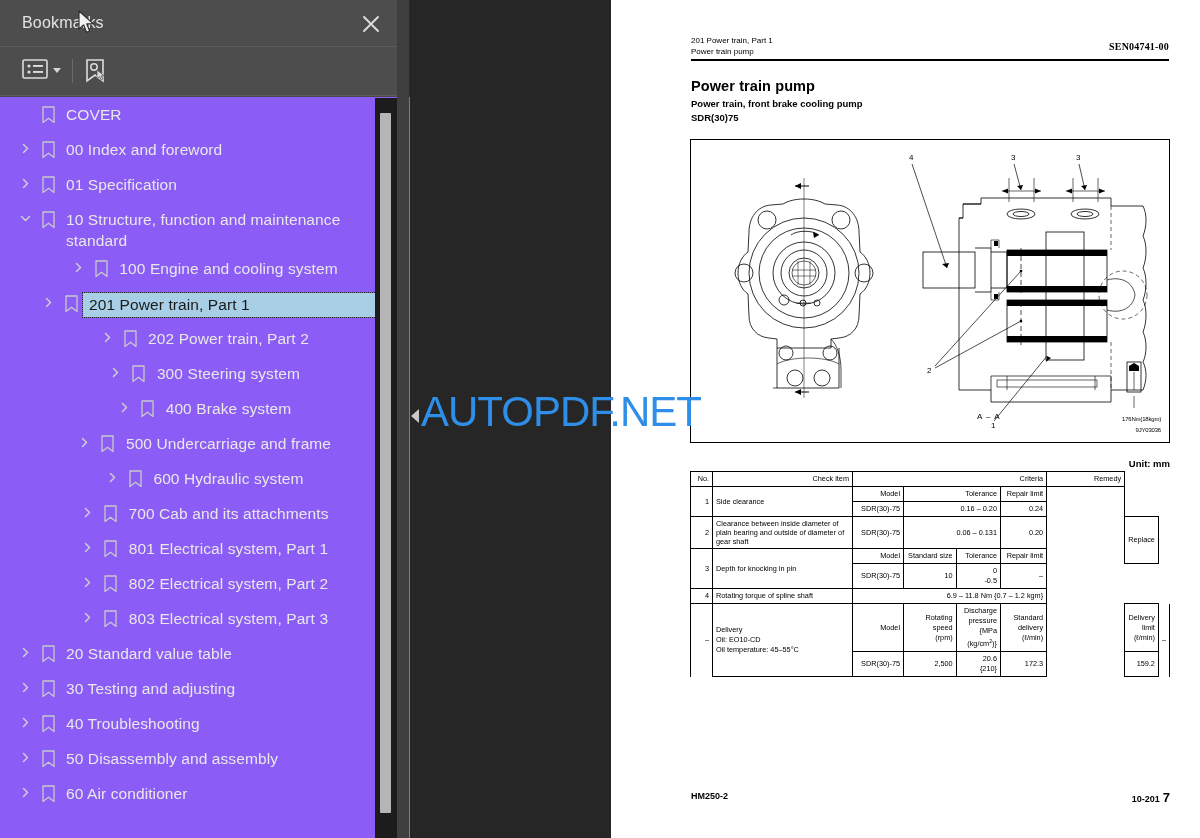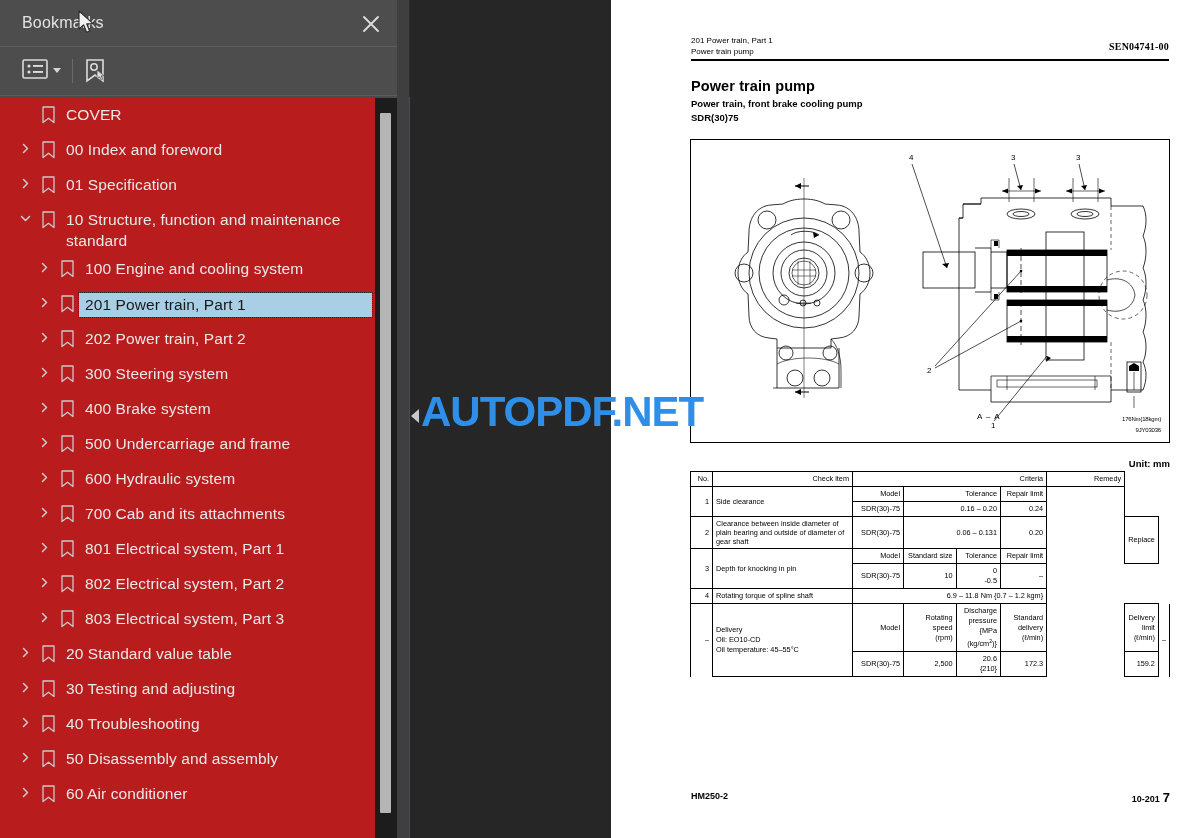--- a/index.html
+++ b/index.html
@@ -55,21 +55,21 @@
     border-right: 4px solid transparent;
     border-top: 5px solid #d5d5d5;
     margin-top: 3px;
   }
 
   
   #tree {
     position: absolute; left: 0; top: 97px;
     width: 410px; height: 741px;
     overflow: hidden;
-    background: #b91c1c;
+    background: #8b5cf6;
   }
   #tree-inner { position: relative; width: 380px; }
   .row {
     position: relative;
     min-height: 35px;
     display: flex;
     align-items: flex-start;
     padding-top: 7px;
     cursor: pointer;
   }
@@ -95,21 +95,21 @@
   .row.selected .row-label {
     background: #a8cfe6;
     color: #1a1a1a;
     outline: 1px dotted #2a2a2a;
     padding: 1px 8px 2px 6px;
     margin-left: 0;
     display: block;
     width: 293px;
   }
   .row.depth0 { padding-left: 14px; }
-  .row.depth1 { padding-left: 33px; }
+  .row.depth1 { padding-left: 33px; justify-content: center; }
   .row.depth0.noTwisty .twisty { visibility: hidden; }
 
   
   #sb-track {
     position: absolute; right: 12px; top: 98px;
     width: 22px; height: 740px;
     background: #1c1c1c;
   }
   #sb-thumb {
     position: absolute; left: 5px; top: 15px;
@@ -126,21 +126,21 @@
   #collapse-arrow {
     position: absolute; left: 0px; top: 409px;
     width: 0; height: 0;
     border-top: 7px solid transparent;
     border-bottom: 7px solid transparent;
     border-right: 8px solid #c8c8c8;
     cursor: pointer;
   }
   #watermark {
     position: absolute; left: 10px; top: 388px;
-    font-size: 42px; font-weight: bold;
+    font-size: 42px; font-weight: normal;
     color: #2f8fe8;
     letter-spacing: -1px;
     z-index: 5;
     font-family: "Liberation Sans", sans-serif;
     white-space: nowrap;
   }
 
   
   #page {
     position: absolute; left: 200px; top: 0;

